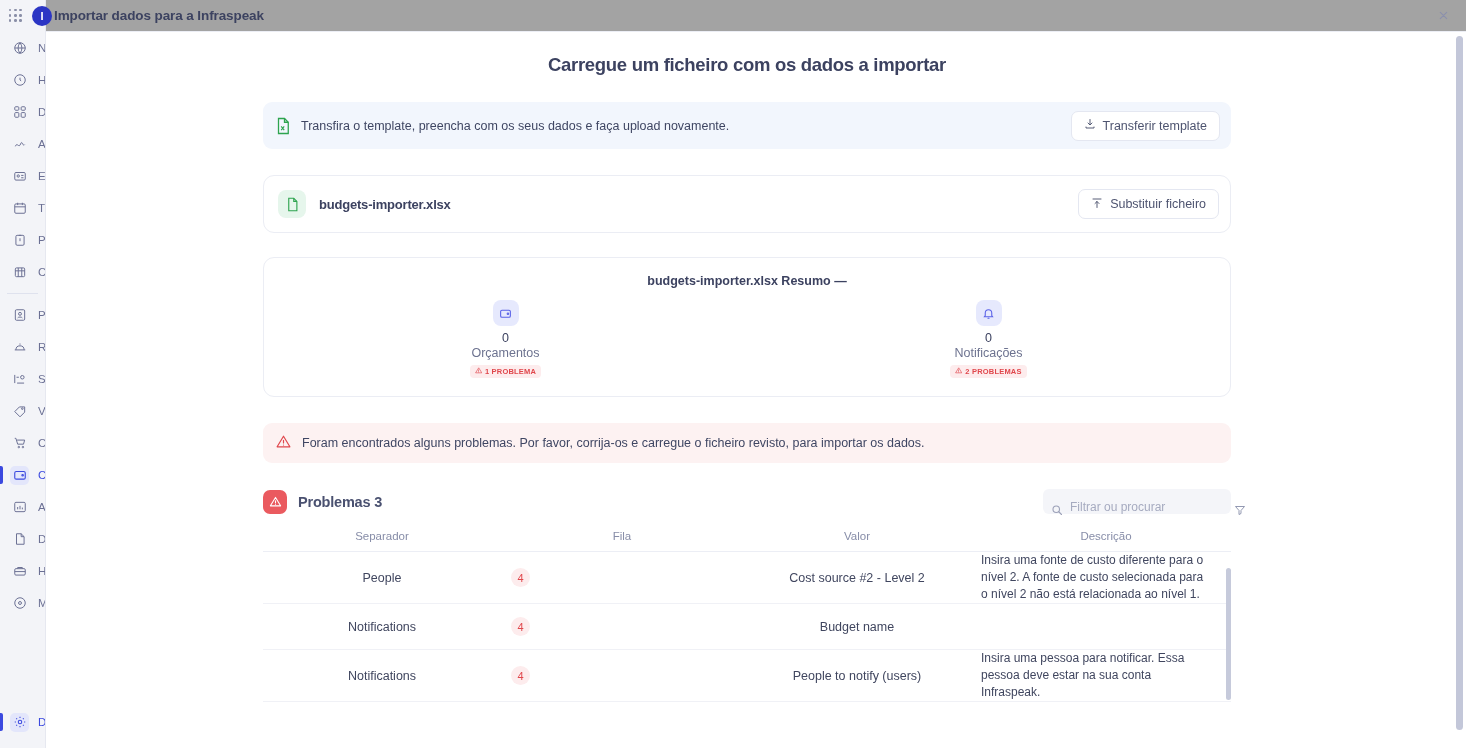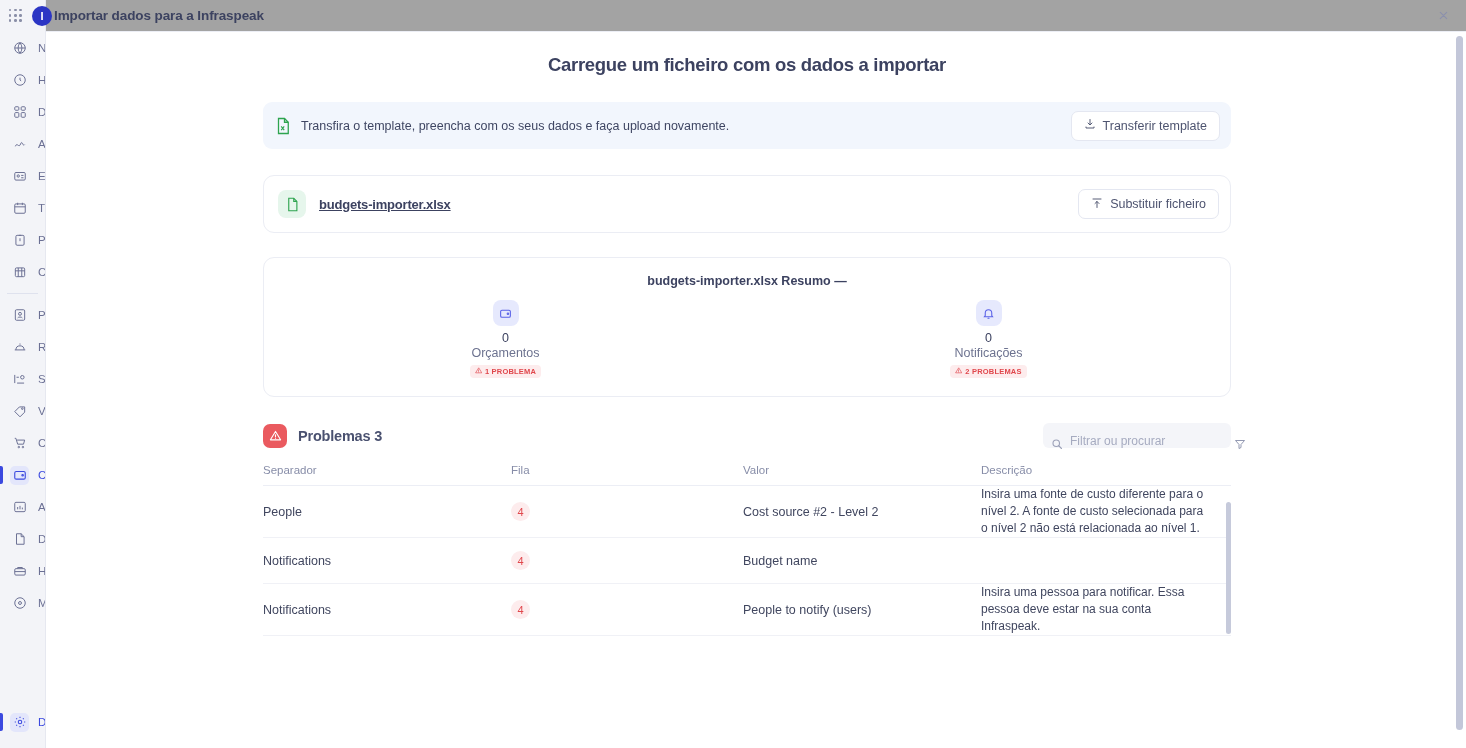--- a/index.html
+++ b/index.html
@@ -119,21 +119,20 @@
     margin-bottom: 24px;
   }
   #file-chip {
     width:28px; height:28px; border-radius:8px; background:#e6f6ec;
     display:flex; align-items:center; justify-content:center;
   }
   #file-chip svg { width:13px; height:15px; }
   #file-name {
     margin-left:13px; font-size:13px; font-weight:bold; color:#3c4260;
     letter-spacing:-0.2px;
-    text-decoration:underline;
   }
 
   
   #summary-card {
     border:1px solid #ebedf4; border-radius:11px;
     padding: 16px 0 18px; margin-bottom: 26px;
   }
   #summary-title {
     text-align:center; font-size:12.5px; font-weight:bold; color:#3c4260;
     margin-bottom: 12px;
@@ -193,21 +192,21 @@
   
   #prob-table { width: 968px; margin: 0 auto; position:relative; }
   .trow { display:flex; align-items:center; }
   .thead { border-bottom:1px solid #eceef5; padding-bottom:9px; }
   .thead .tcell { font-size:11.5px; color:#878da8; }
   .tbody .trow { border-bottom:1px solid #f0f1f6; min-height: 46px; }
   .c-sep  { width: 248px; flex:0 0 248px; padding-right: 10px; }
   .c-fila { width: 232px; flex:0 0 232px; padding-right: 10px; }
   .c-val  { width: 238px; flex:0 0 238px; padding-right: 10px; }
   .c-desc { flex: 1 1 auto; }
-  .tcell { font-size:12.5px; color:#40465f; }
+  .tcell { font-size:12.5px; color:#40465f;text-align:center; }
   .fila-pill {
     display:inline-flex; align-items:center; justify-content:center;
     min-width:19px; height:19px; padding:0 5px;
     background:#fdeced; color:#e0474c; border-radius:50%;
     font-size:11px;
   }
   .desc-text {
     font-size:12px; color:#40465f; line-height:1.42;
     width: 228px;
   }
@@ -556,20 +555,29 @@
                           <path d="M12 10v4M12 17v.01"></path>
                       </svg>
                     </span>
                     <span>2 PROBLEMAS</span>
                   </span>
                 </div>
 
               </div>
             </div>
 
+            <div id="error-banner">
+              <span>
+                <svg viewBox="0 0 24 24" fill="none" stroke="#e0474c" stroke-width="1.9" stroke-linecap="round" stroke-linejoin="round">
+                  <path d="M12 3.5L1.8 20.5h20.4z"></path>
+                    <path d="M12 10v4.2M12 17.6v.01"></path>
+                </svg>
+              </span>
+              <span class="eb-text">Foram encontrados alguns problemas. Por favor, corrija-os e carregue o ficheiro revisto, para importar os dados.</span>
+            </div>
 
             <div id="problems-head">
               <span id="problems-badge">
                 <svg viewBox="0 0 24 24" fill="none" stroke="#ffffff" stroke-width="2" stroke-linecap="round" stroke-linejoin="round">
                   <path d="M12 4.5L2.6 20h18.8z"></path>
                     <path d="M12 10.5v4M12 17.2v.01"></path>
                 </svg>
               </span>
               <span id="problems-title">Problemas 3</span>
 

